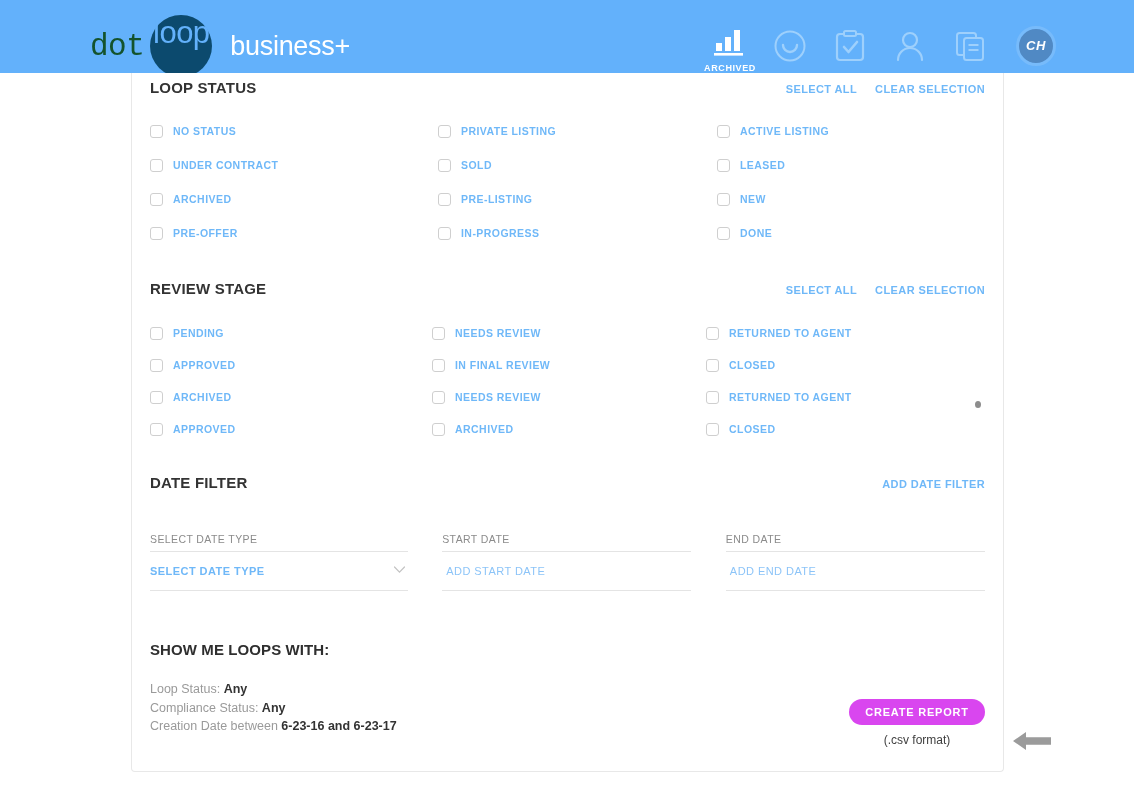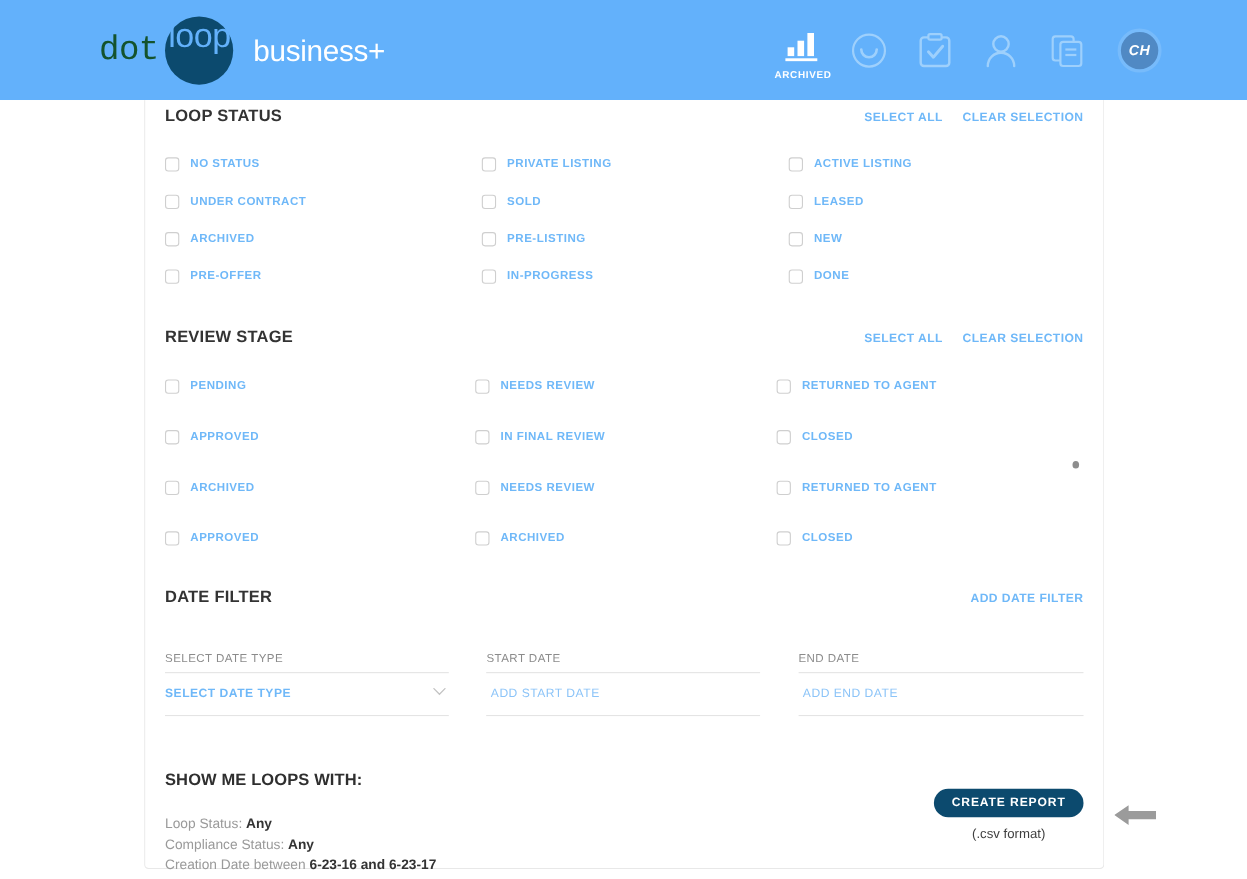--- a/index.html
+++ b/index.html
@@ -110,21 +110,21 @@
     letter-spacing: 0.5px;
     margin-left: 16px;
     cursor: pointer;
     box-sizing: border-box;
     font-style: italic;
   }
 
   
   .page {
     position: absolute;
-    top: 91px; left: 0;
+    top: 73px; left: 0;
     width: 1134px;
     height: 708px;
     background: #ffffff;
   }
   .card {
     position: absolute;
     left: 131px;
     top: 0px;
     width: 873px;
     height: 699px;
@@ -283,21 +283,21 @@
     right: 18px;
     bottom: 24px;
     width: 136px;
     text-align: center;
   }
   .btn-create {
     display: block;
     width: 136px;
     height: 26px;
     line-height: 26px;
-    background: #0c4a6e;
+    background: #d946ef;
     color: #ffffff;
     border: none;
     border-radius: 13px;
     font-size: 11px;
     font-weight: 700;
     letter-spacing: 0.8px;
     text-transform: uppercase;
     cursor: pointer;
     font-family: "Liberation Sans", sans-serif;
     padding: 0;
@@ -465,21 +465,21 @@
       </div>
 
       <div class="section" style="margin-top:40px;">
         <div class="section-head">
           <div class="section-title">REVIEW STAGE</div>
           <div class="section-actions">
             <span class="link-action">SELECT ALL</span>
             <span class="link-action">CLEAR SELECTION</span>
           </div>
         </div>
-        <div class="checkbox-grid" style="grid-template-columns: 282px 274px 1fr; row-gap:32px; margin-top:20px;">
+        <div class="checkbox-grid" style="grid-template-columns: 282px 274px 1fr; row-gap:18px; margin-top:20px;">
           <label class="cb-item">
               <span class="cb-box"></span>
               <span class="cb-label">PENDING</span>
             </label>
           <label class="cb-item">
               <span class="cb-box"></span>
               <span class="cb-label">NEEDS REVIEW</span>
             </label>
           <label class="cb-item">
               <span class="cb-box"></span>

